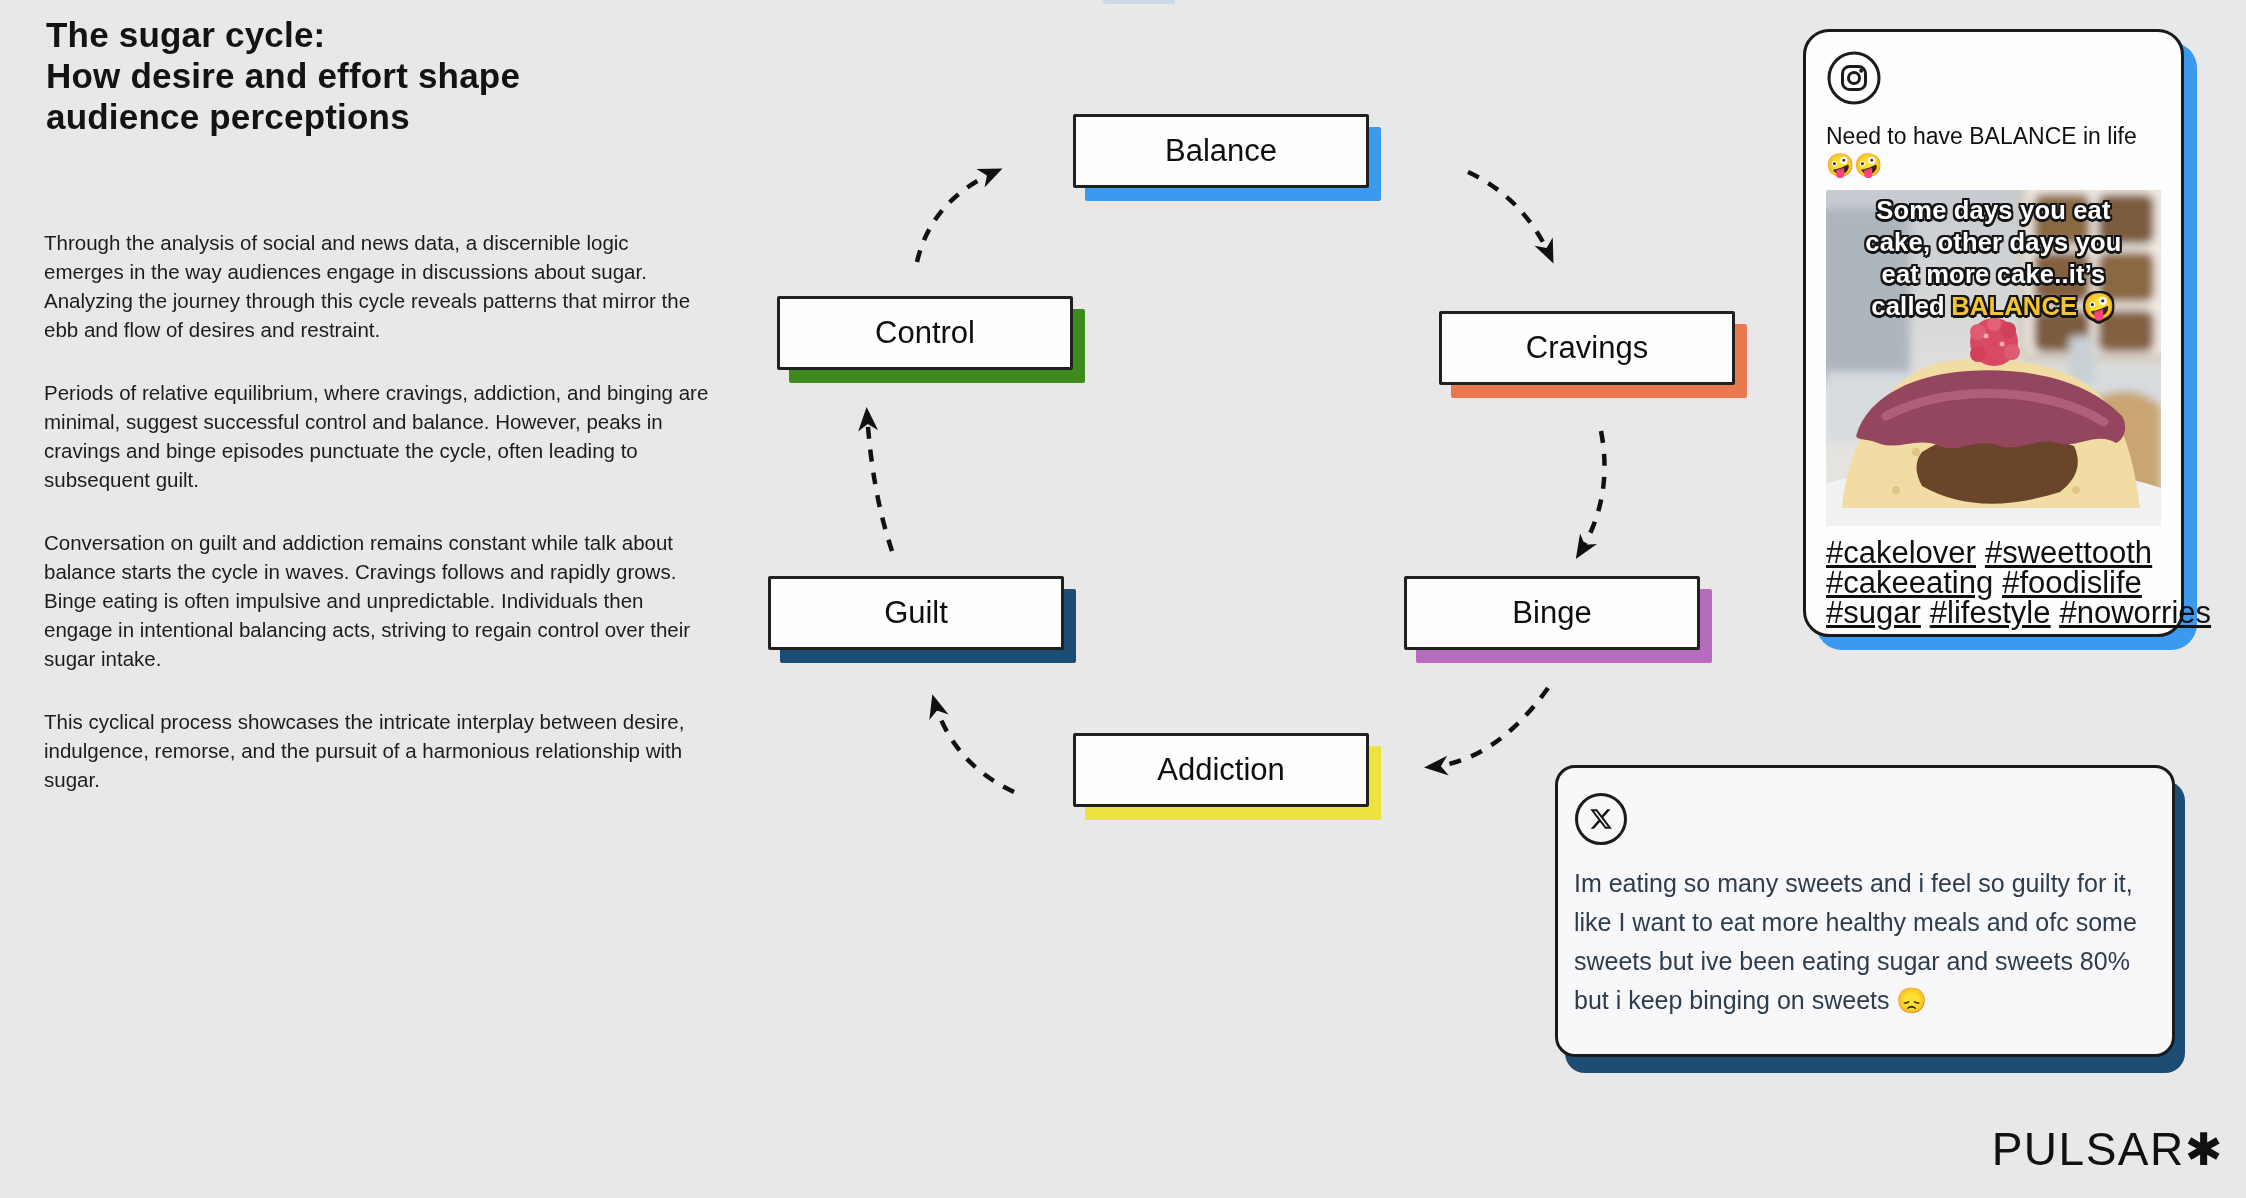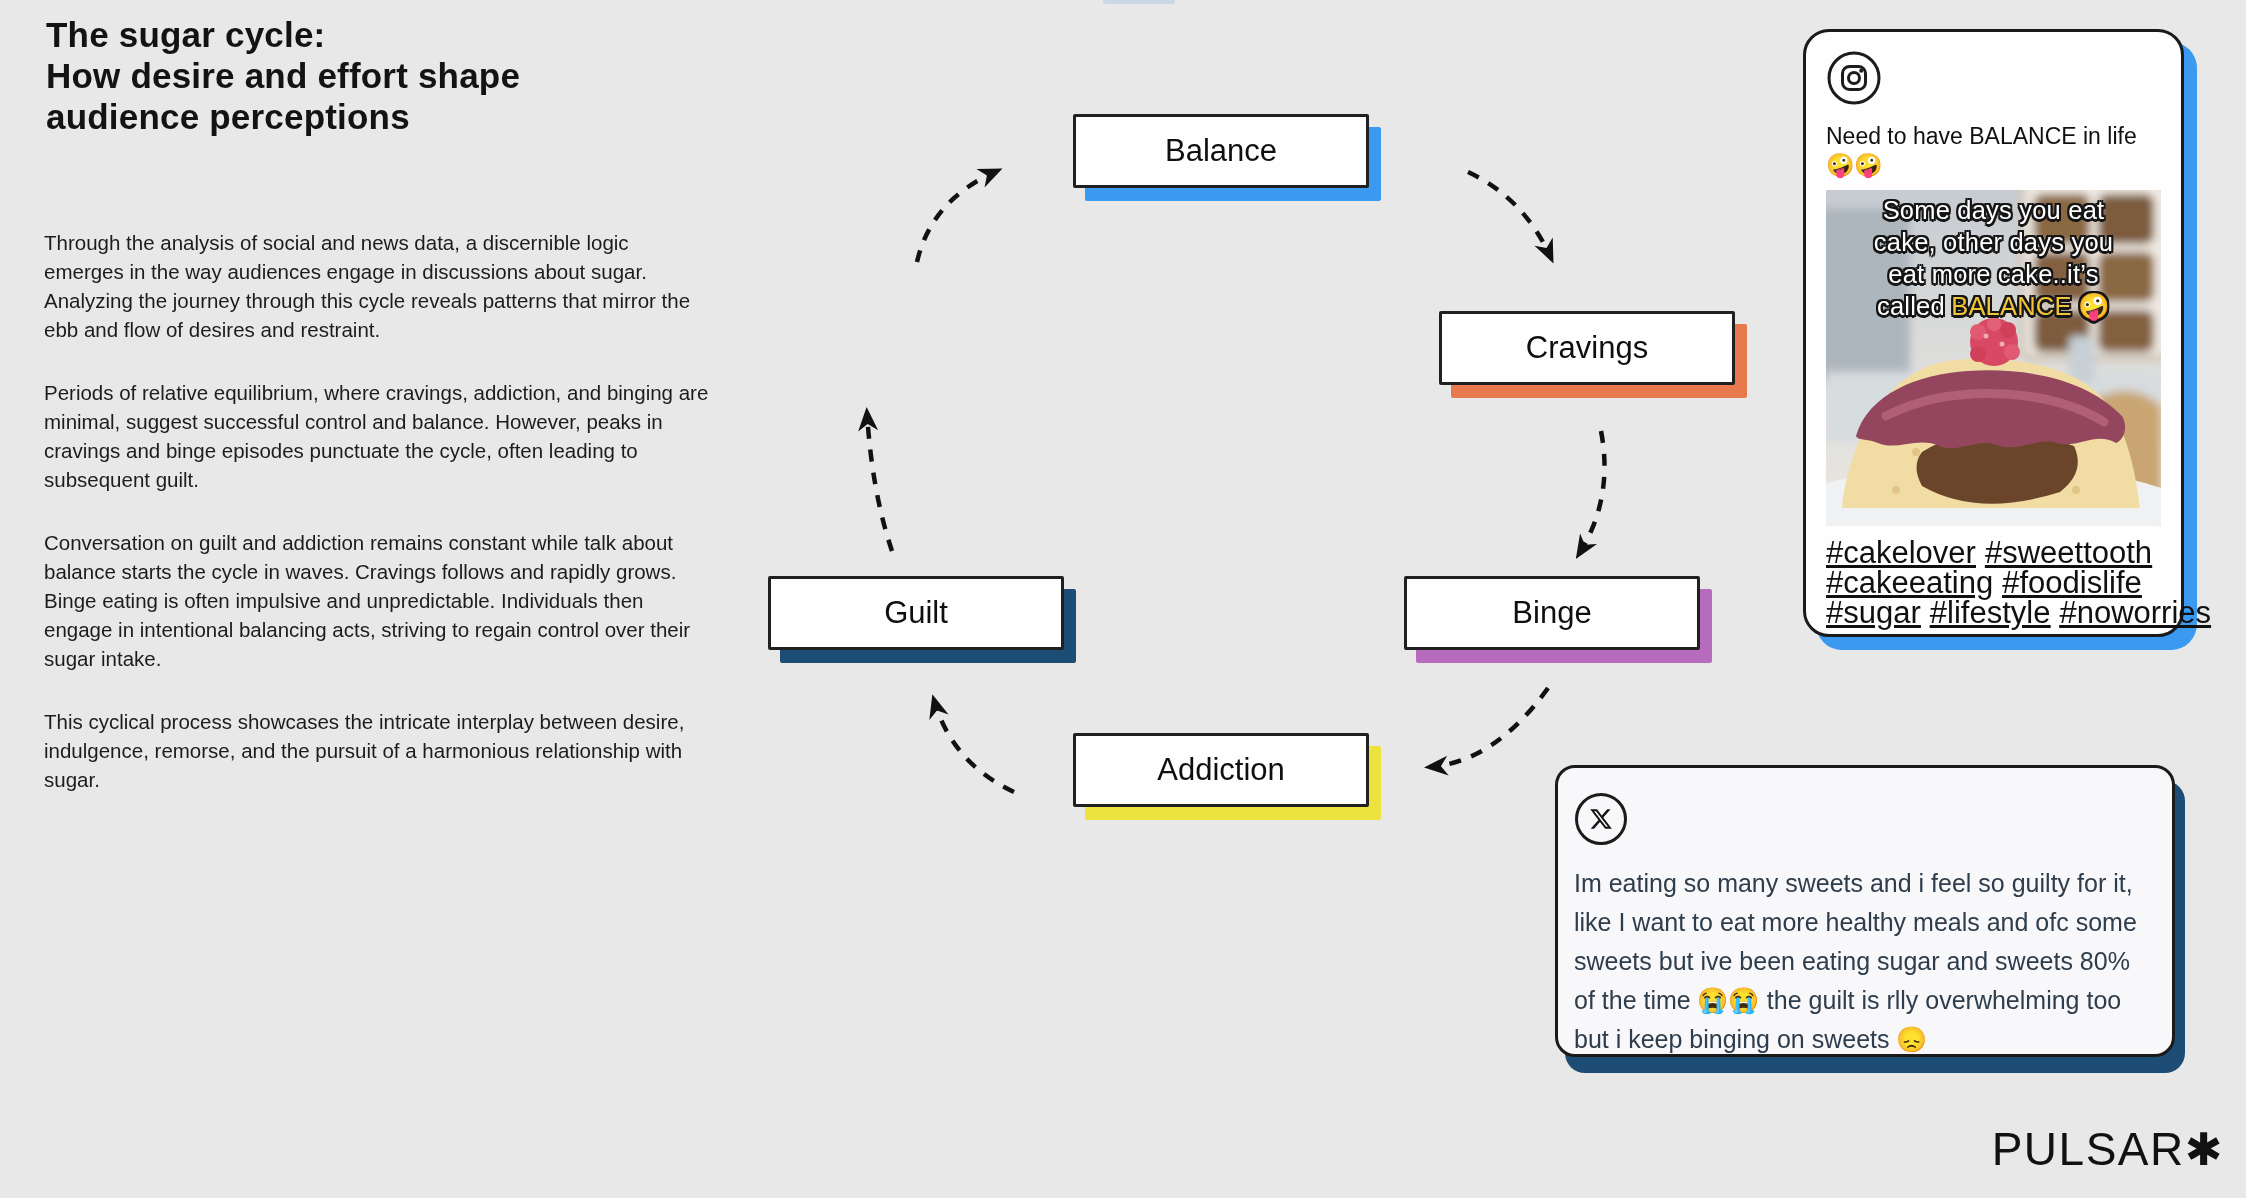--- a/index.html
+++ b/index.html
@@ -42,21 +42,21 @@
     background:#fffefe;border:3px solid #1a1a1a;border-radius:26px;
     box-shadow:13px 13px 0 #3b99f0;padding:18px 20px;
   }
   .ig-icon{width:56px;height:56px;}
   .ig-caption{margin-top:12px;font-size:23px;line-height:29px;color:#101010;}
   .ig-image{
     position:relative;margin-top:10px;width:335px;height:336px;
     border-radius:2px;overflow:hidden;background:#d8dadc;
   }
   .meme-overlay{position:absolute;left:0;top:4px;width:100%;text-align:center;
-    font-weight:normal;font-size:25.5px;line-height:32px;color:#ffffff;letter-spacing:.2px;
+    font-weight:bold;font-size:25.5px;line-height:32px;color:#ffffff;letter-spacing:.2px;
     text-shadow:-2px -2px 0 #151515,2px -2px 0 #151515,-2px 2px 0 #151515,2px 2px 0 #151515,
                 -2px 0 0 #151515,2px 0 0 #151515,0 -2px 0 #151515,0 3px 0 #151515;
   }
   .meme-balance{color:#f2c437;margin:0 .25em;}
   .ig-hashtags{margin-top:12px;font-size:31px;line-height:30px;color:#101010;text-decoration:underline;}
   .ig-hashtags span{text-decoration:underline;margin-right:9px;cursor:pointer;}
 
   
   .x-card{
     position:absolute;left:1555px;top:765px;width:582px;height:238px;
@@ -111,20 +111,23 @@
       <span>Cravings</span>
     </div>
   <div class="node node-binge">
       <span>Binge</span>
     </div>
   <div class="node node-addiction">
       <span>Addiction</span>
     </div>
   <div class="node node-guilt">
       <span>Guilt</span>
+    </div>
+  <div class="node node-control">
+      <span>Control</span>
     </div>
 
   <div class="ig-card">
     <svg class="ig-icon" viewBox="0 0 56 56">
       <circle cx="28" cy="28" r="25" fill="none" stroke="#1c1c1c" stroke-width="3"></circle>
       <rect x="16.5" y="16.5" width="23" height="23" rx="7" fill="none" stroke="#1c1c1c" stroke-width="3"></rect>
       <circle cx="28" cy="28" r="5.5" fill="none" stroke="#1c1c1c" stroke-width="3"></circle>
       <circle cx="35.2" cy="20.8" r="2" fill="#1c1c1c"></circle>
     </svg>
     <div class="ig-caption">Need to have BALANCE in life 🤪🤪</div>
@@ -193,20 +196,19 @@
     <svg class="x-icon" viewBox="0 0 54 54">
       <circle cx="27" cy="27" r="24.5" fill="none" stroke="#1c1c1c" stroke-width="3"></circle>
       <g transform="translate(15,15)">
         <path d="M18.244 2.25h3.308l-7.227 8.26 8.502 11.24H16.17l-5.214-6.817L4.99 21.75H1.68l7.73-8.835L1.254 2.25H8.08l4.713 6.231 5.451-6.231Zm-1.161 17.52h1.833L7.084 4.126H5.117l11.966 15.644Z" transform="scale(1.0)" fill="#141414"></path>
       </g>
     </svg>
     <div class="x-text">
       <div>Im eating so many sweets and i feel so guilty for it,</div>
       <div>like I want to eat more healthy meals and ofc some</div>
       <div>sweets but ive been eating sugar and sweets 80%</div>
-      <div>of the time 😭😭 the guilt is rlly overwhelming too</div>
       <div>but i keep binging on sweets 😞</div>
     </div>
   </div>
 
   <div class="brand"><span>PULSAR</span><span class="asterisk">✱</span></div>
 
 </div>
 
 </body></html>

